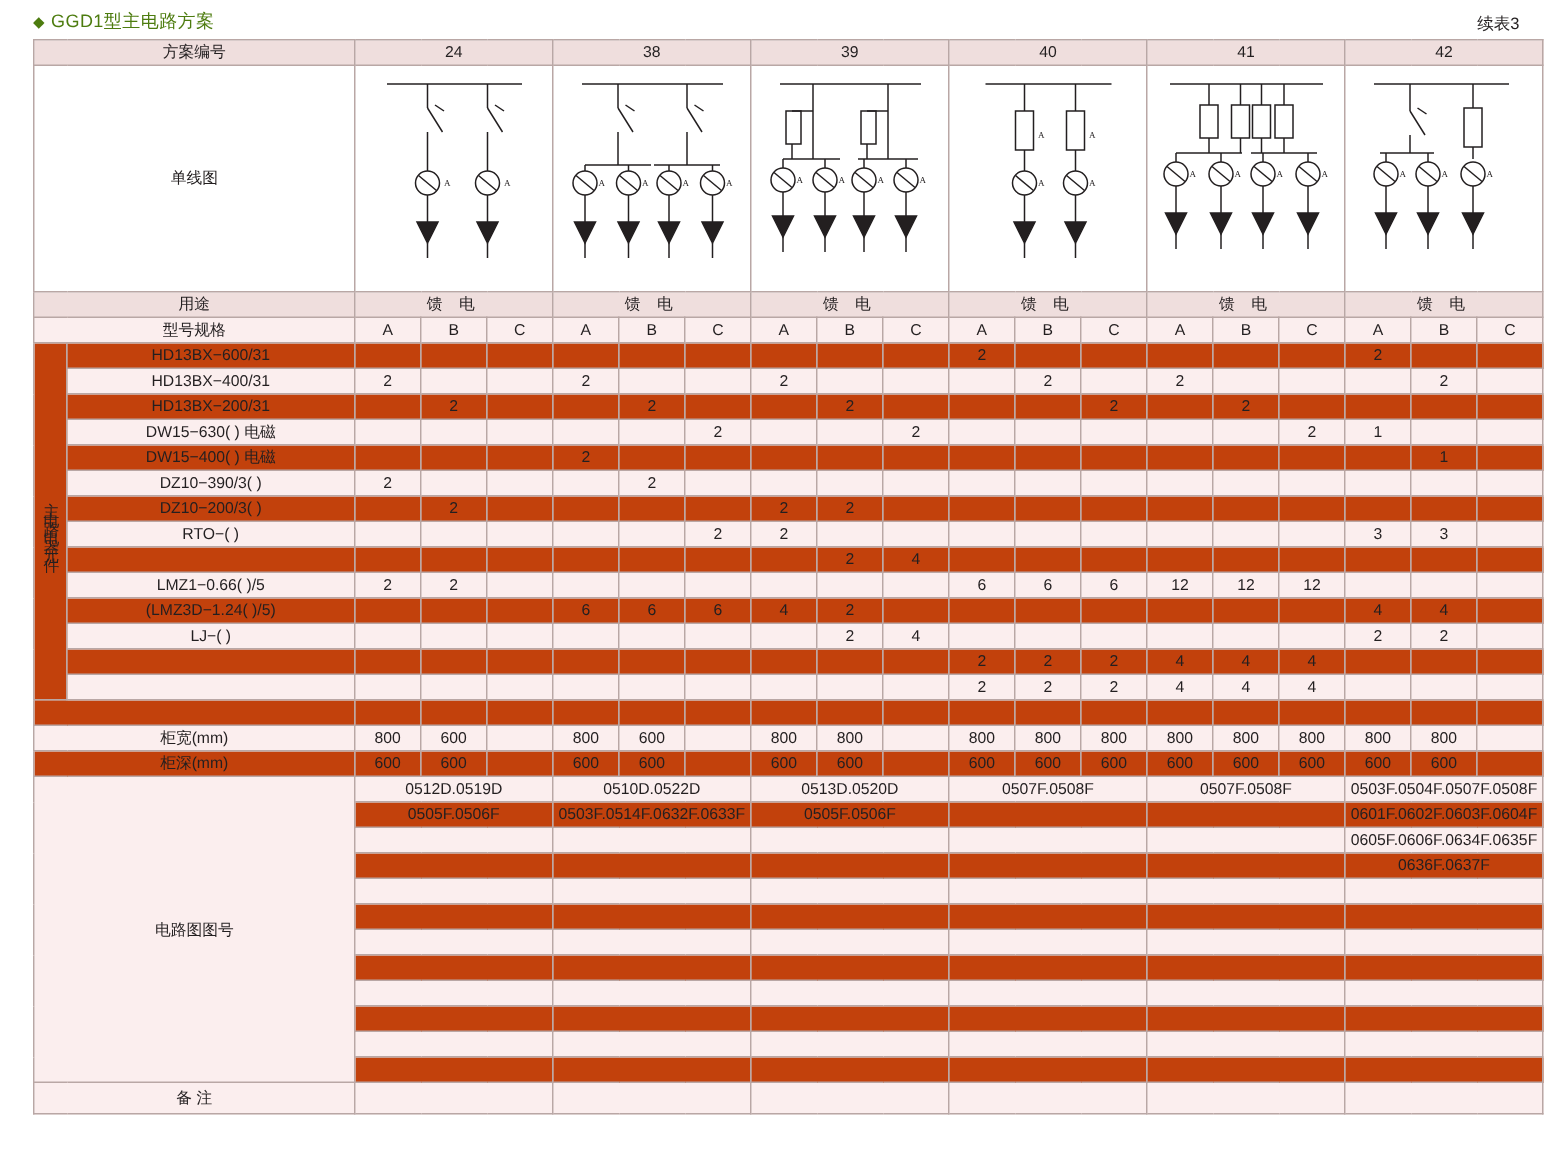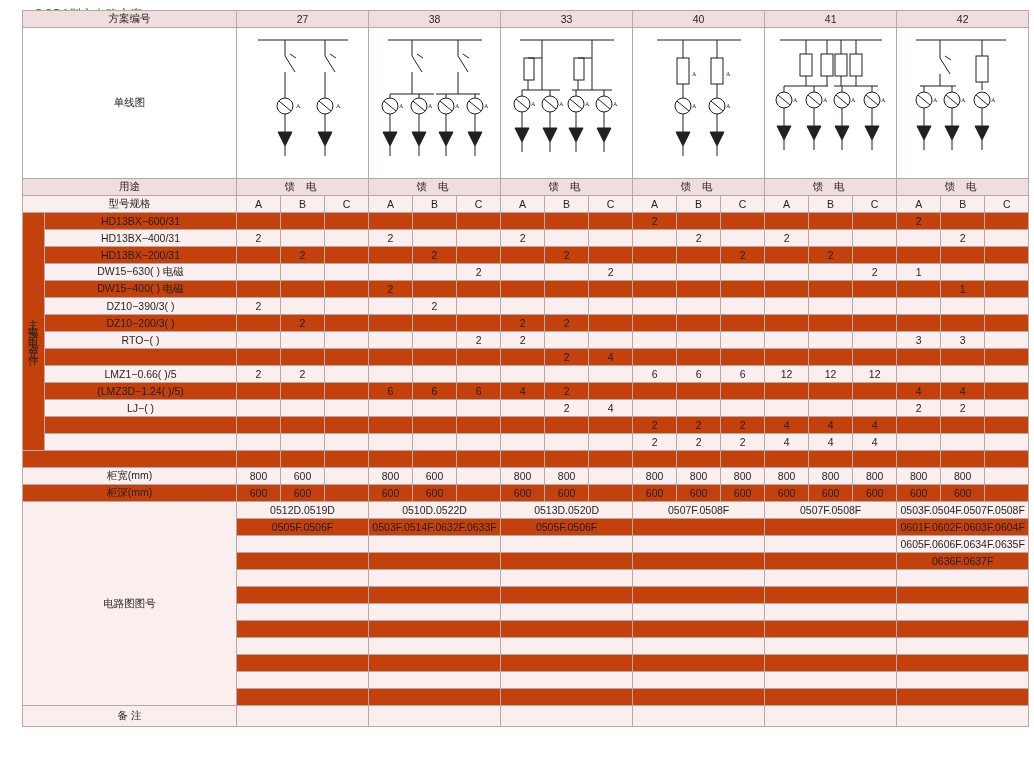--- a/index.html
+++ b/index.html
@@ -18,21 +18,21 @@
     position:absolute;left:22px;top:6px;font-size:12px;color:#4d7c0f;
     letter-spacing:.3px;
   }
   .doc-header .diamond{font-size:10px;margin-right:4px;}
   .cont-label{
     position:absolute;right:21px;top:8px;font-size:11px;color:#231f20;
   }
 
   
   table.main{
-    position:absolute;left:22px;top:10px;
+    position:absolute;left:22px;top:26px;
     border-collapse:collapse;
     width:990px;
     table-layout:fixed;
   }
   table.main td{
     border:1px solid #b9a7a5;
     padding:0;
     text-align:center;
     vertical-align:middle;
     height:16px;
@@ -87,23 +87,23 @@
         <col style="width:44px">
         <col style="width:44px">
       <col style="width:44px">
         <col style="width:44px">
         <col style="width:44px">
     </colgroup>
     <tbody>
 
     <tr>
       <td class="hdr" colspan="2">方案编号</td>
-      <td class="hdr" colspan="3">27</td>
+      <td class="hdr" colspan="3">24</td>
       <td class="hdr" colspan="3">38</td>
-      <td class="hdr" colspan="3">33</td>
+      <td class="hdr" colspan="3">39</td>
       <td class="hdr" colspan="3">40</td>
       <td class="hdr" colspan="3">41</td>
       <td class="hdr" colspan="3">42</td>
     </tr>
 
     <tr>
       <td class="diagcell" colspan="2">单线图</td>
 
       <td class="diagcell" colspan="3">
         <svg width="120" height="150" viewBox="0 0 120 150">

